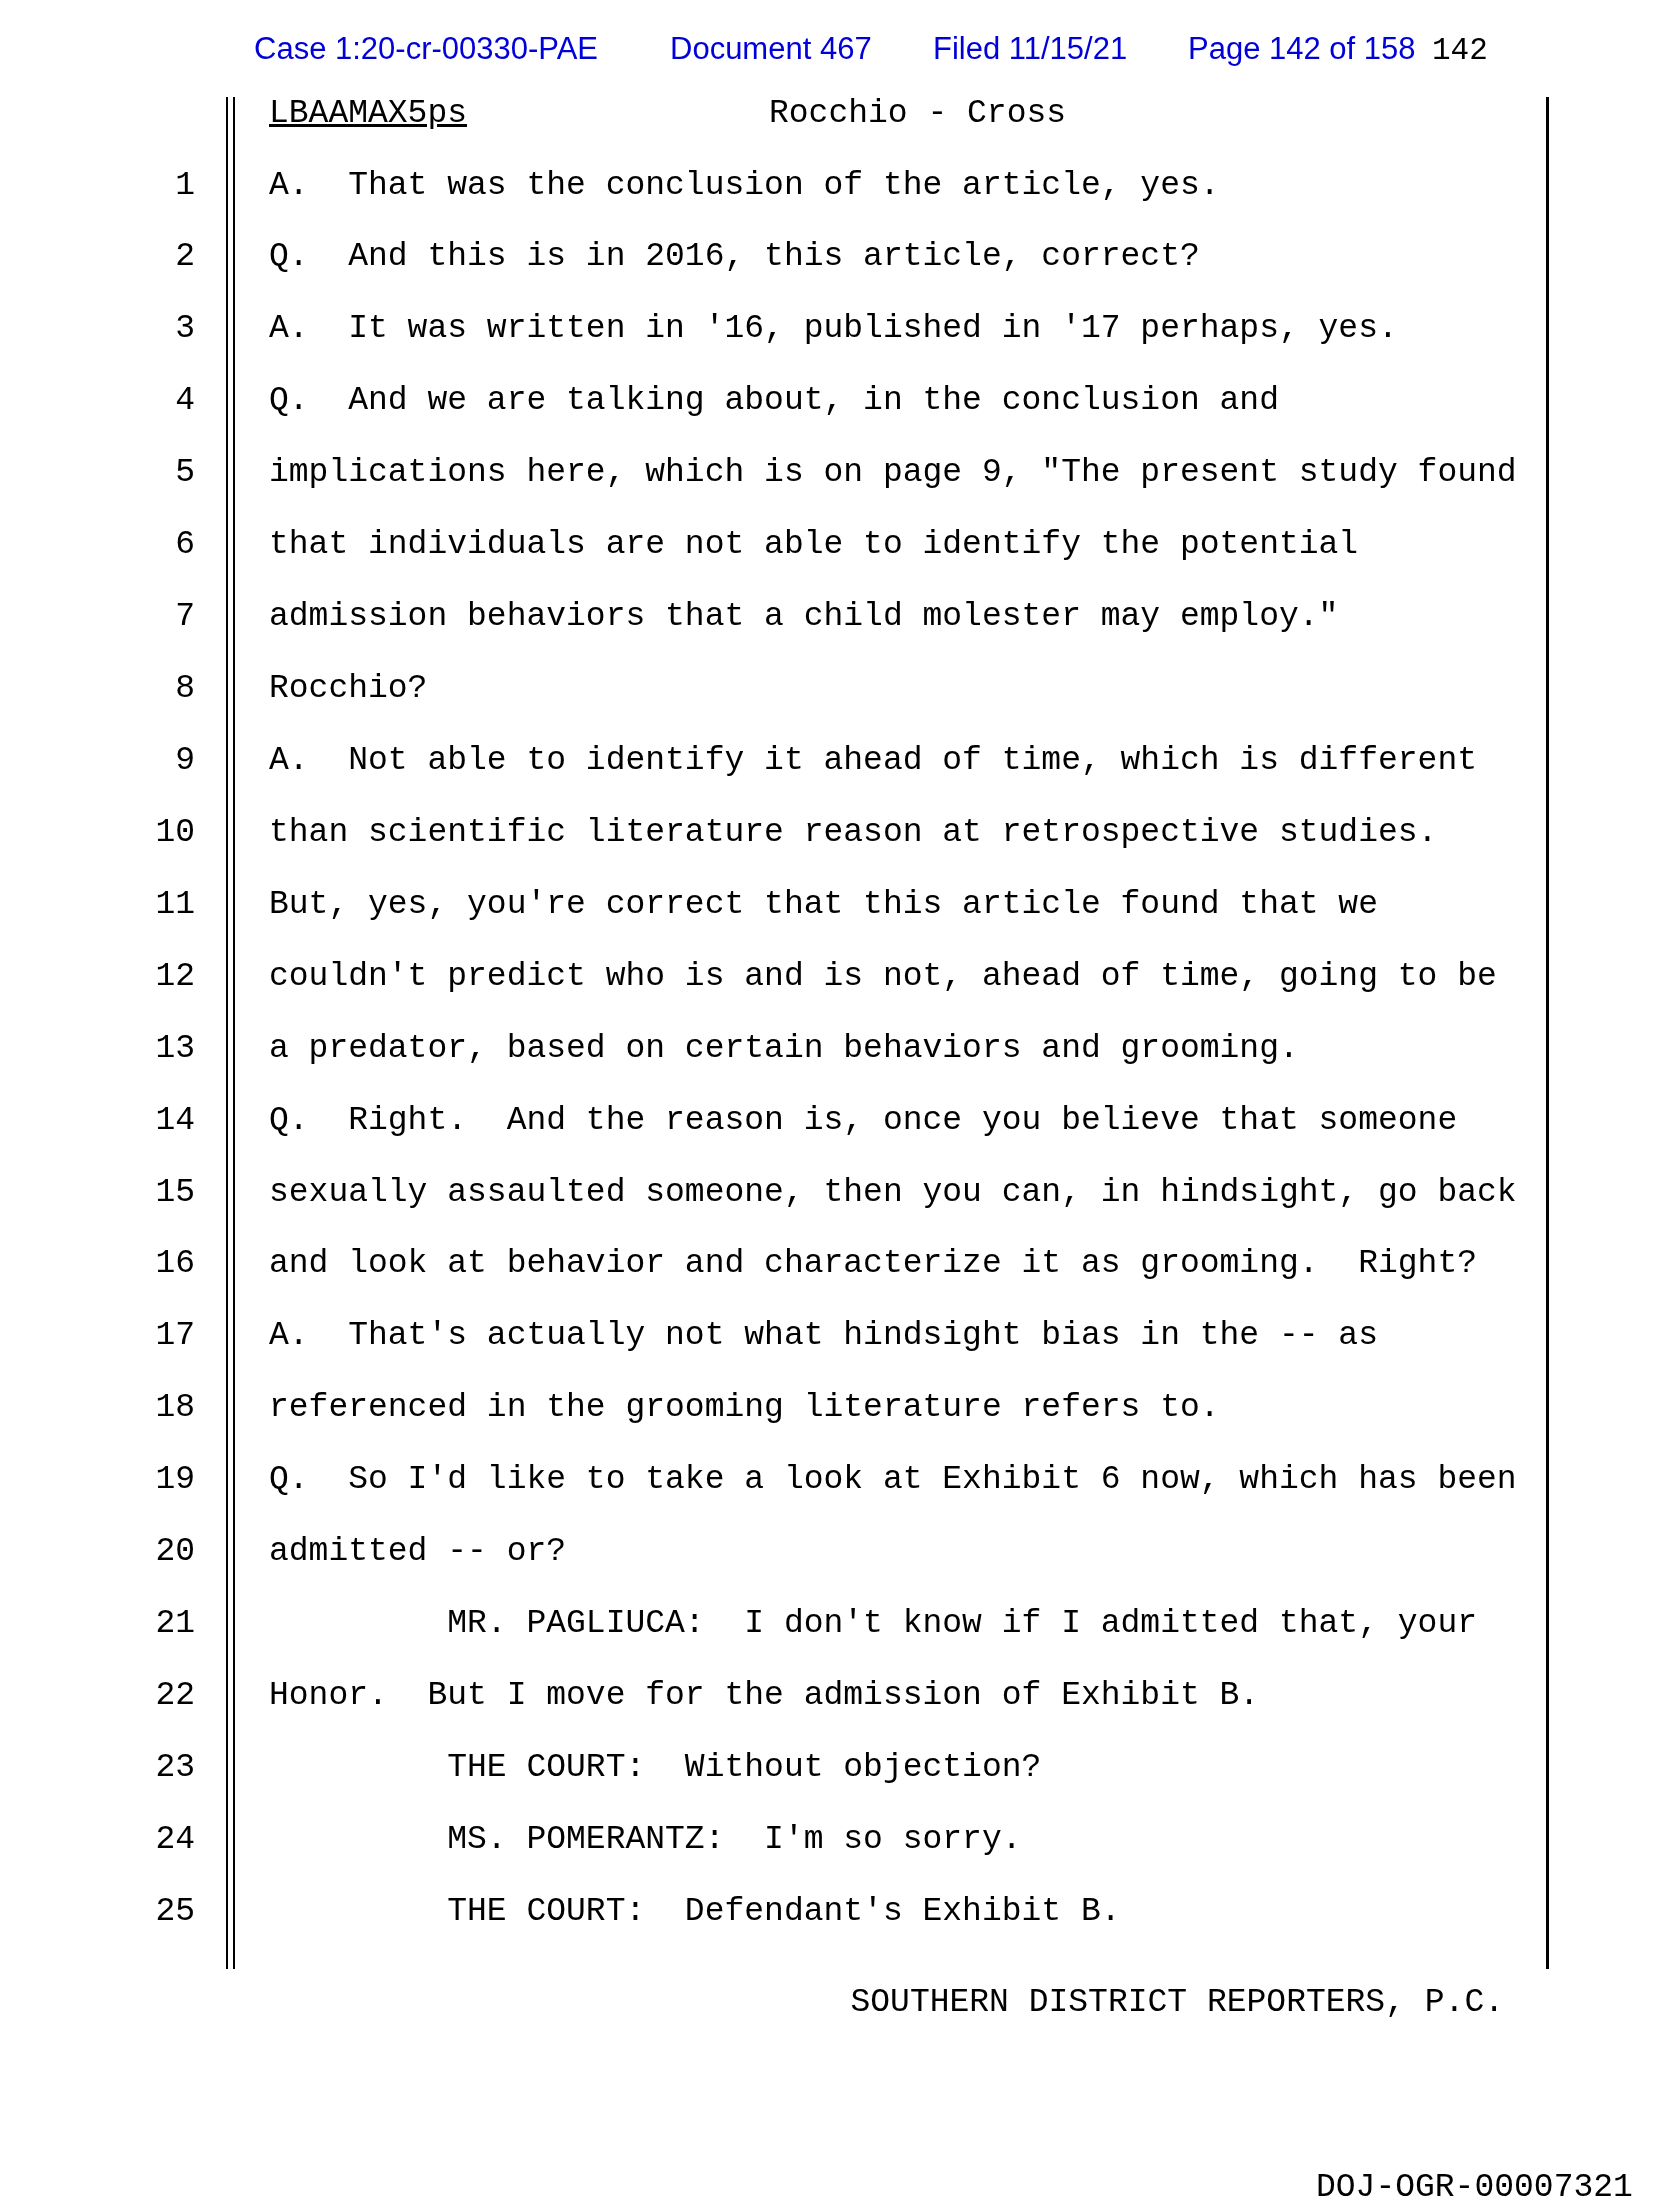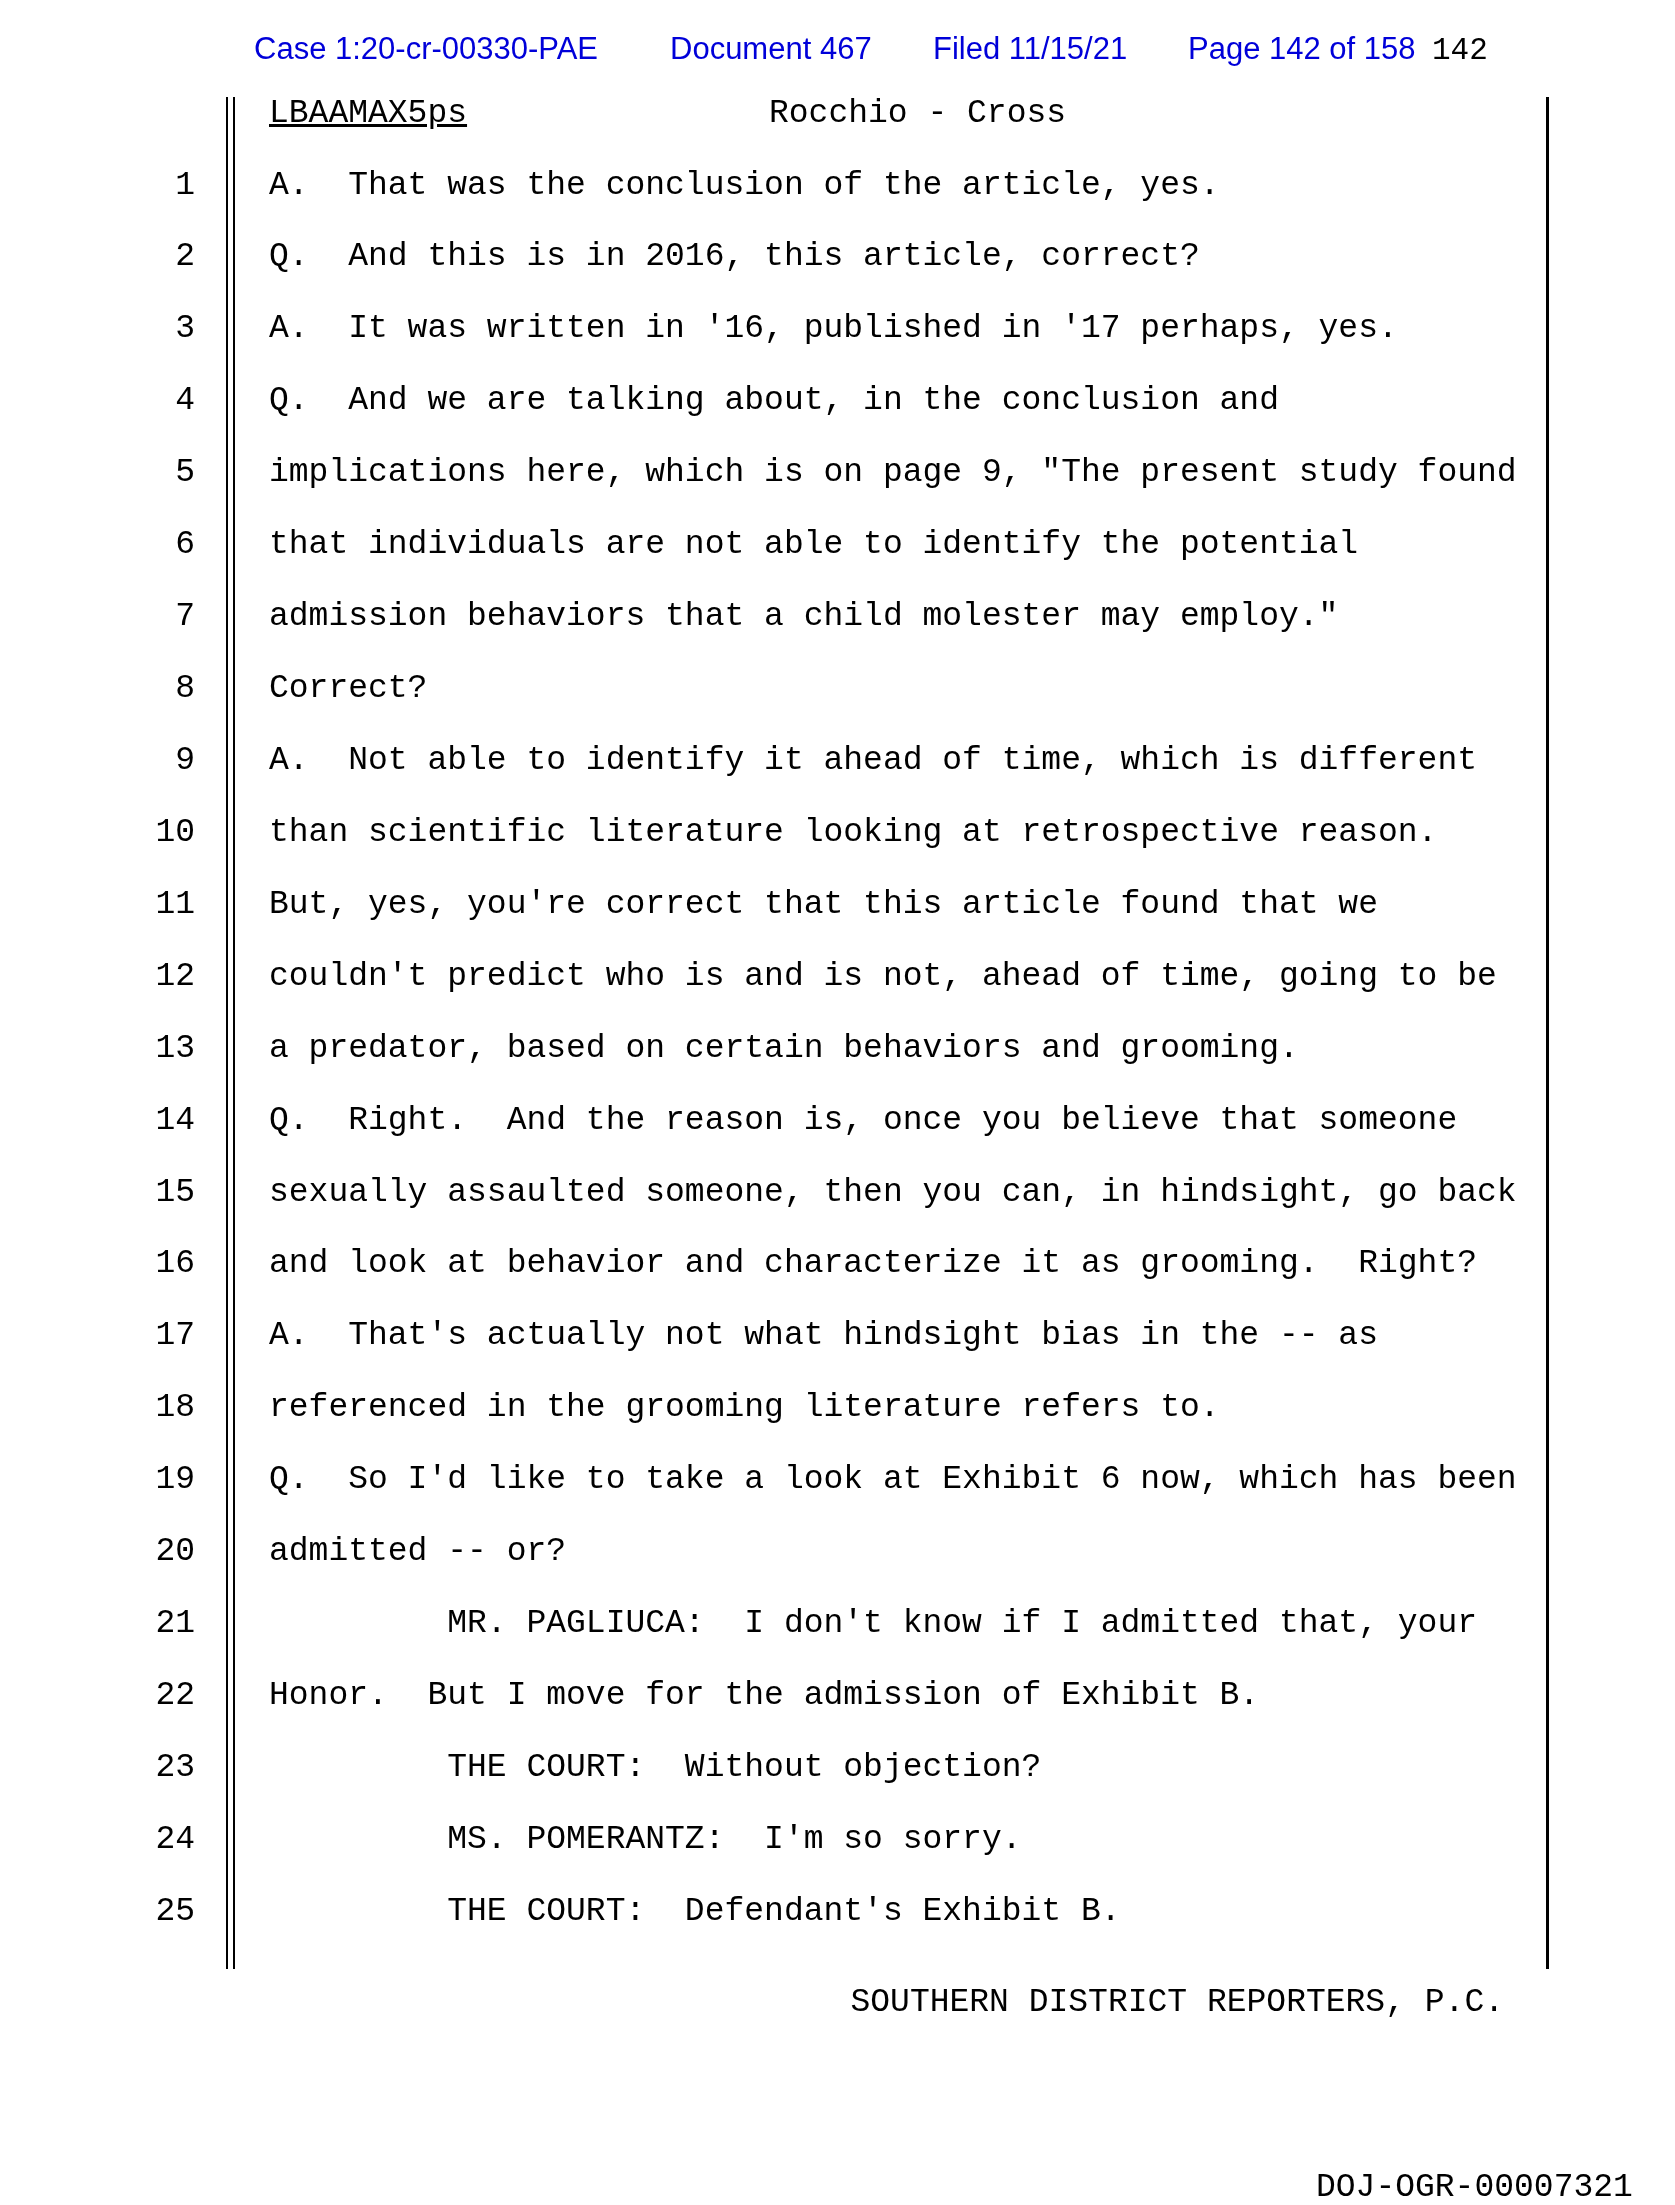--- a/index.html
+++ b/index.html
@@ -164,29 +164,29 @@
       <div class="trow" style="top: 527px;">
         <span class="lnum">6</span>
         <span class="ltxt">that individuals are not able to identify the potential</span>
       </div>
       <div class="trow" style="top: 599px;">
         <span class="lnum">7</span>
         <span class="ltxt">admission behaviors that a child molester may employ."</span>
       </div>
       <div class="trow" style="top: 671px;">
         <span class="lnum">8</span>
-        <span class="ltxt">Correct?</span>
+        <span class="ltxt">Rocchio?</span>
       </div>
       <div class="trow" style="top: 743px;">
         <span class="lnum">9</span>
         <span class="ltxt">A.  Not able to identify it ahead of time, which is different</span>
       </div>
       <div class="trow" style="top: 815px;">
         <span class="lnum">10</span>
-        <span class="ltxt">than scientific literature looking at retrospective reason.</span>
+        <span class="ltxt">than scientific literature reason at retrospective studies.</span>
       </div>
       <div class="trow" style="top: 887px;">
         <span class="lnum">11</span>
         <span class="ltxt">But, yes, you're correct that this article found that we</span>
       </div>
       <div class="trow" style="top: 959px;">
         <span class="lnum">12</span>
         <span class="ltxt">couldn't predict who is and is not, ahead of time, going to be</span>
       </div>
       <div class="trow" style="top: 1031px;">

